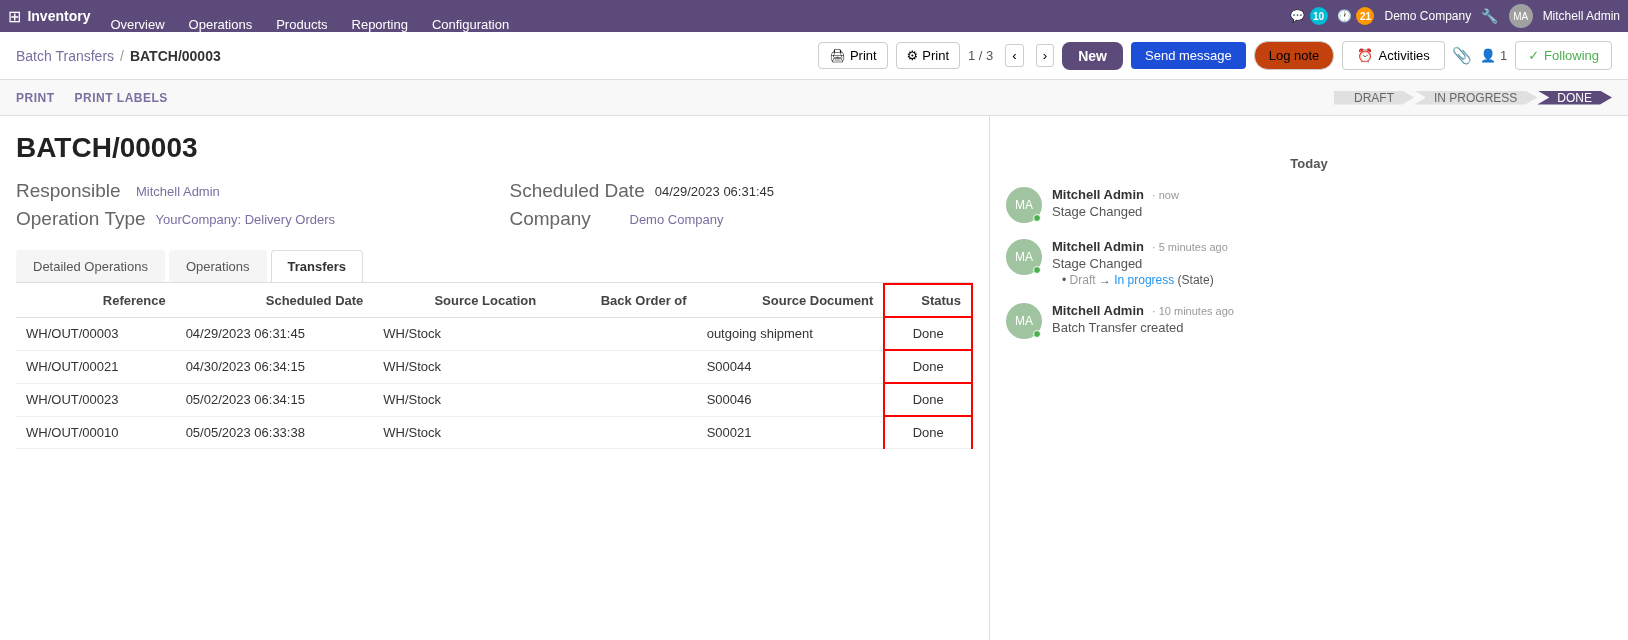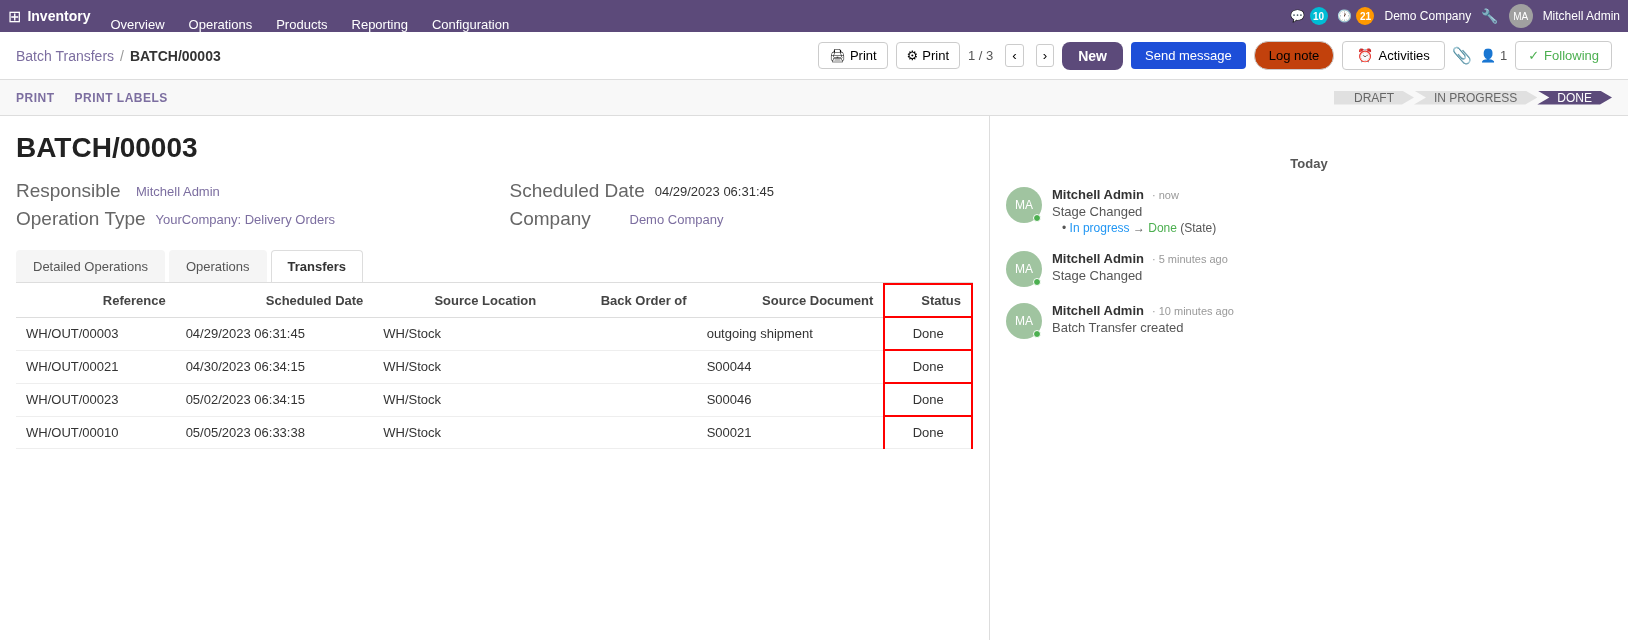--- a/index.html
+++ b/index.html
@@ -338,35 +338,35 @@
         <div class="chatter-message">
     <div class="chatter-avatar">
       MA<span class="online-dot"></span>
     </div>
     <div class="chatter-content">
       <div class="chatter-header">
         <span class="chatter-name">Mitchell Admin</span>
         <span class="chatter-time">· now</span>
       </div>
       <div class="chatter-action">Stage Changed</div>
-      <div class="chatter-change">
-      • <span class="inprogress-text">In progress</span> → <span class="done-text">Done</span> <span>(State)</span>
-    </div>
     </div>
   </div>
         <div class="chatter-message">
     <div class="chatter-avatar">
       MA<span class="online-dot"></span>
     </div>
     <div class="chatter-content">
       <div class="chatter-header">
         <span class="chatter-name">Mitchell Admin</span>
         <span class="chatter-time">· 5 minutes ago</span>
       </div>
       <div class="chatter-action">Stage Changed</div>
+      <div class="chatter-change">
+      • <span class="draft-text">Draft</span> → <span class="inprogress-text">In progress</span> <span>(State)</span>
+    </div>
     </div>
   </div>
         <div class="chatter-message">
     <div class="chatter-avatar">
       MA<span class="online-dot"></span>
     </div>
     <div class="chatter-content">
       <div class="chatter-header">
         <span class="chatter-name">Mitchell Admin</span>
         <span class="chatter-time">· 10 minutes ago</span>

